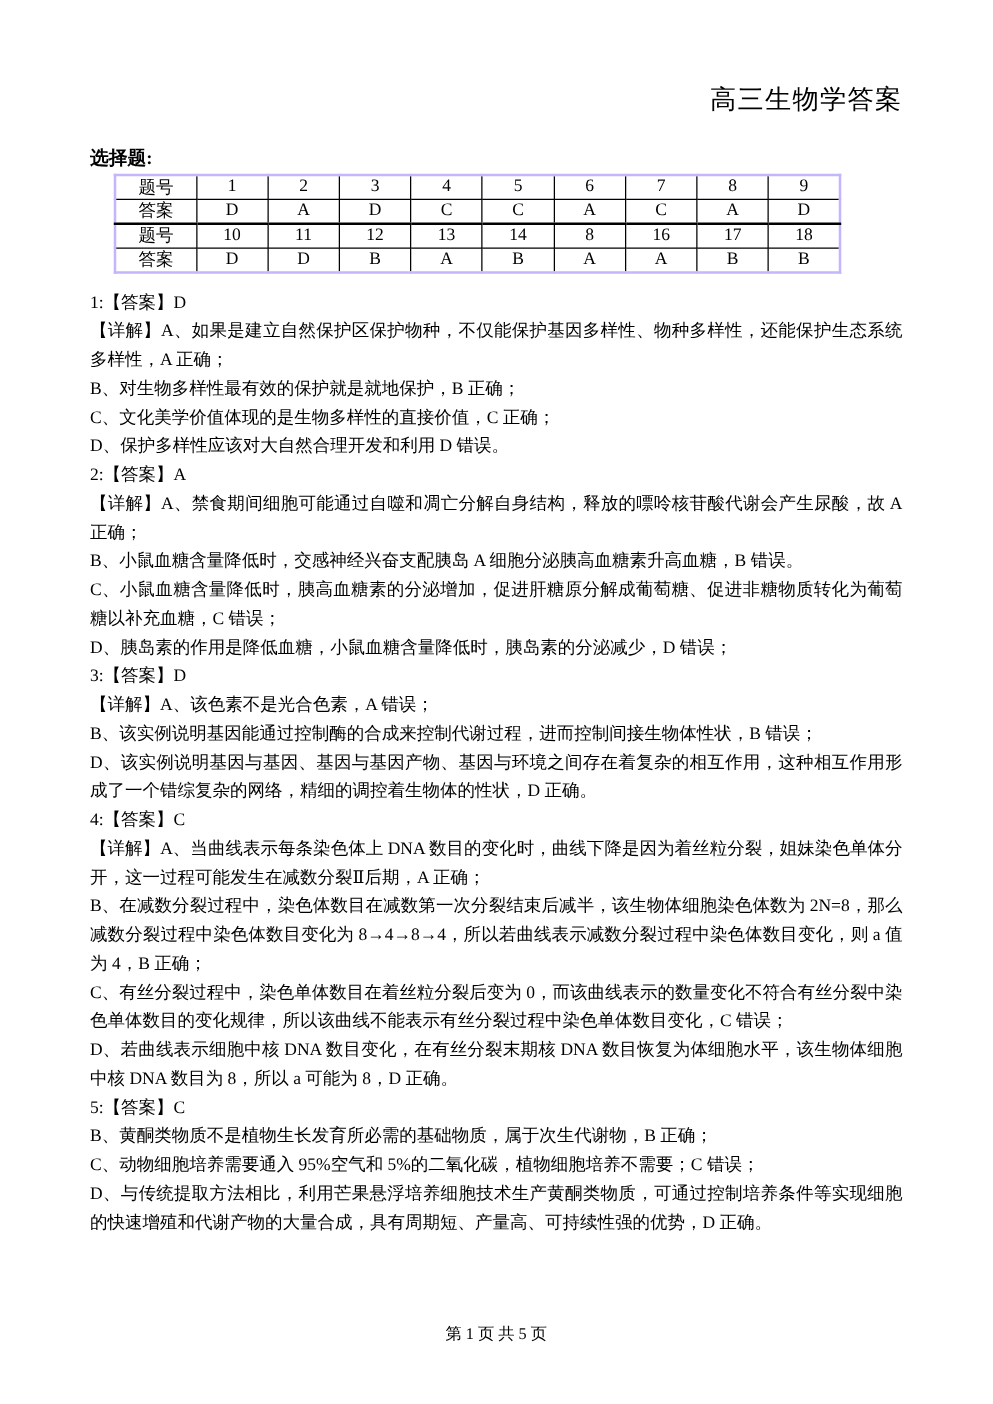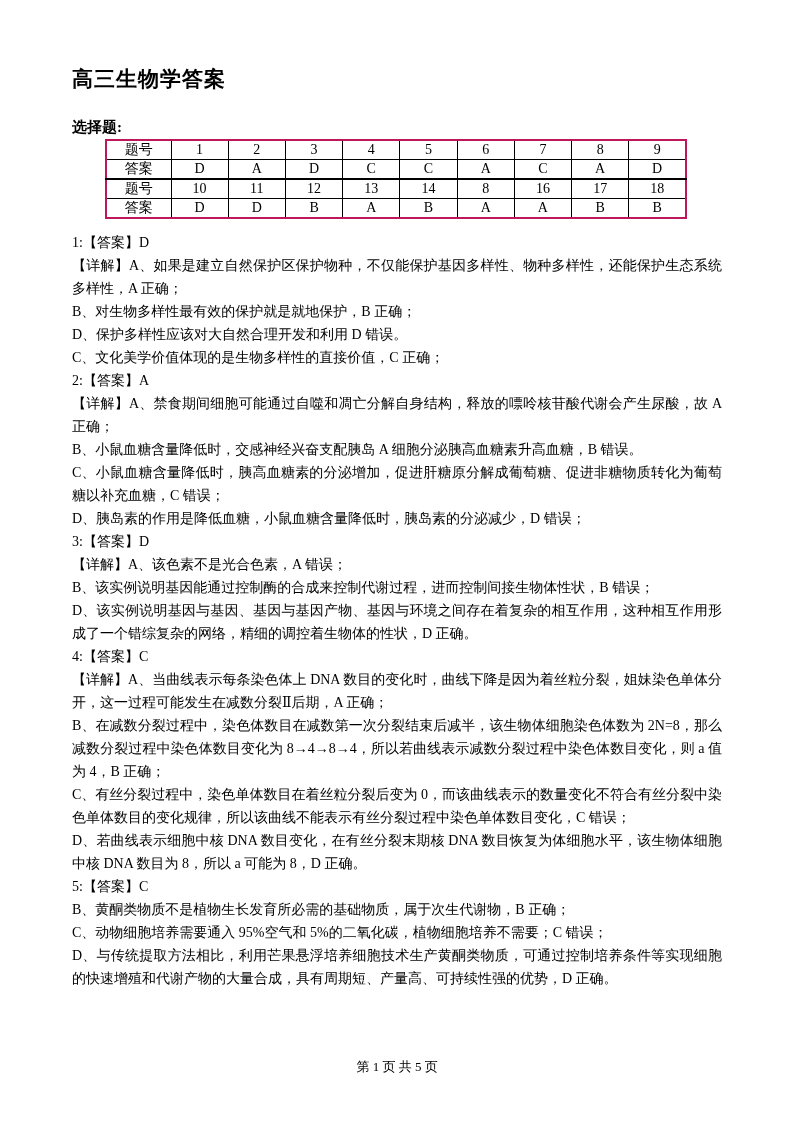--- a/index.html
+++ b/index.html
@@ -15,36 +15,36 @@
     background: #ffffff;
     overflow: hidden;
   }
   .content {
     padding: 64px 72px 0 72px;
   }
   .doc-title {
     margin: 0 0 24px 0;
     font-size: 21px;
     line-height: 30px;
-    font-weight: bold;
-    text-align: left;
+    font-weight: normal;
+    text-align: right;
     letter-spacing: 1px;
   }
   .section-label {
     margin: 17px 0 2px 0;
     font-size: 15px;
     line-height: 19px;
     font-weight: bold;
   }
   table.answers {
     border-collapse: collapse;
     table-layout: fixed;
-    margin-left: 33px;
+    margin-left: 19px;
     width: 582px;
-    border: 2px solid #be185d;
+    border: 2px solid #c4b5fd;
     font-size: 14px;
   }
   table.answers td {
     border: 1px solid #000000;
     height: 19px;
     padding: 0;
     text-align: center;
     vertical-align: middle;
     overflow: hidden;
   }
@@ -143,22 +143,22 @@
         </tr>
       </tbody>
     </table>
 
     <div class="body-text">
 
       <div>
         <p class="para">1:【答案】D</p>
         <p class="para">【详解】A、如果是建立自然保护区保护物种，不仅能保护基因多样性、物种多样性，还能保护生态系统多样性，A 正确；</p>
         <p class="para">B、对生物多样性最有效的保护就是就地保护，B 正确；</p>
+        <p class="para">C、文化美学价值体现的是生物多样性的直接价值，C 正确；</p>
         <p class="para">D、保护多样性应该对大自然合理开发和利用 D 错误。</p>
-        <p class="para">C、文化美学价值体现的是生物多样性的直接价值，C 正确；</p>
       </div>
 
       <div>
         <p class="para">2:【答案】A</p>
         <p class="para">【详解】A、禁食期间细胞可能通过自噬和凋亡分解自身结构，释放的嘌呤核苷酸代谢会产生尿酸，故 A 正确；</p>
         <p class="para">B、小鼠血糖含量降低时，交感神经兴奋支配胰岛 A 细胞分泌胰高血糖素升高血糖，B 错误。</p>
         <p class="para">C、小鼠血糖含量降低时，胰高血糖素的分泌增加，促进肝糖原分解成葡萄糖、促进非糖物质转化为葡萄糖以补充血糖，C 错误；</p>
         <p class="para">D、胰岛素的作用是降低血糖，小鼠血糖含量降低时，胰岛素的分泌减少，D 错误；</p>
       </div>
 

